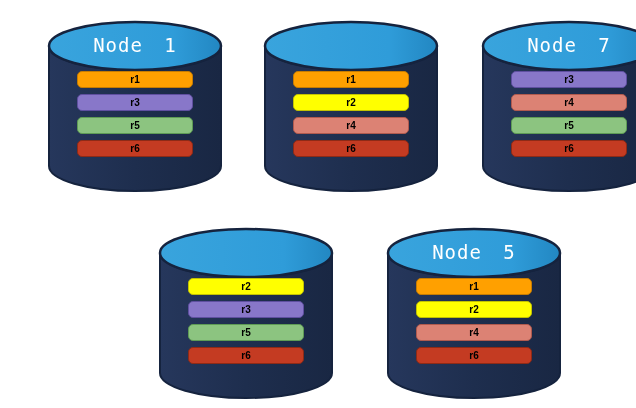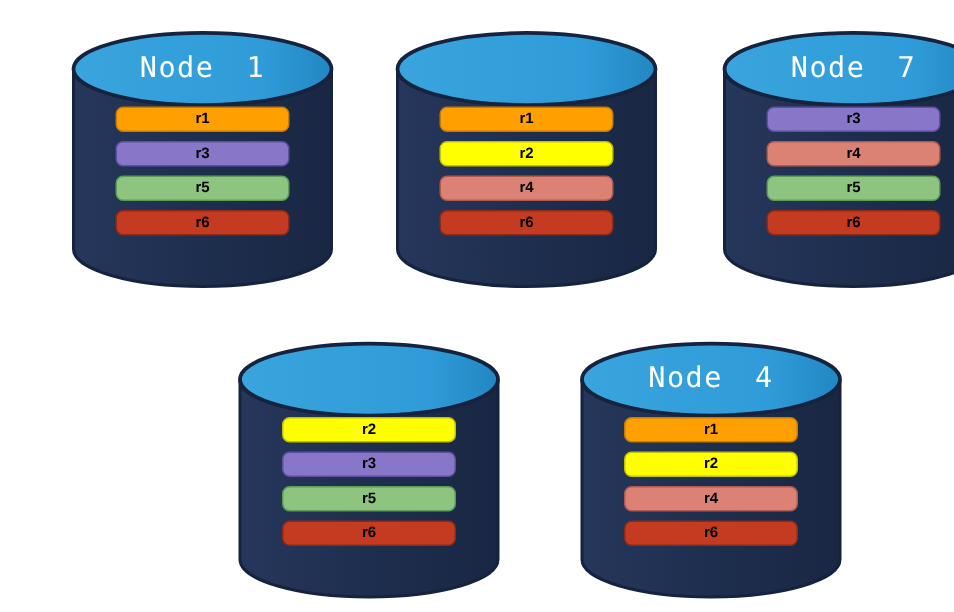--- a/index.html
+++ b/index.html
@@ -136,21 +136,21 @@
       <div class="bar" style="background: rgb(140, 196, 128); border-color: rgb(94, 155, 85);">r5</div>
       <div class="bar" style="background: rgb(196, 59, 34); border-color: rgb(142, 42, 22);">r6</div>
     </div>
   </div>
 
   <div class="node node-4">
     <svg class="cyl" viewBox="0 0 176 184">
       <path d="M2 37 L2 157 A86 25 0 0 0 174 157 L174 37 A86 24 0 0 1 2 37 Z" fill="url(#cylBody)" stroke="#15233E" stroke-width="2"></path>
       <ellipse cx="88" cy="37" rx="86" ry="24" fill="url(#cylTop)" stroke="#15233E" stroke-width="2.5"></ellipse>
     </svg>
-    <div class="node-label">Node 4</div>
+    <div class="node-label">Node 5</div>
     <div class="bars">
       <div class="bar" style="background: rgb(255, 160, 0); border-color: rgb(198, 124, 2);">r1</div>
       <div class="bar" style="background: rgb(255, 255, 0); border-color: rgb(194, 194, 2);">r2</div>
       <div class="bar" style="background: rgb(220, 130, 116); border-color: rgb(176, 90, 78);">r4</div>
       <div class="bar" style="background: rgb(196, 59, 34); border-color: rgb(142, 42, 22);">r6</div>
     </div>
   </div>
 
 </div>
 

